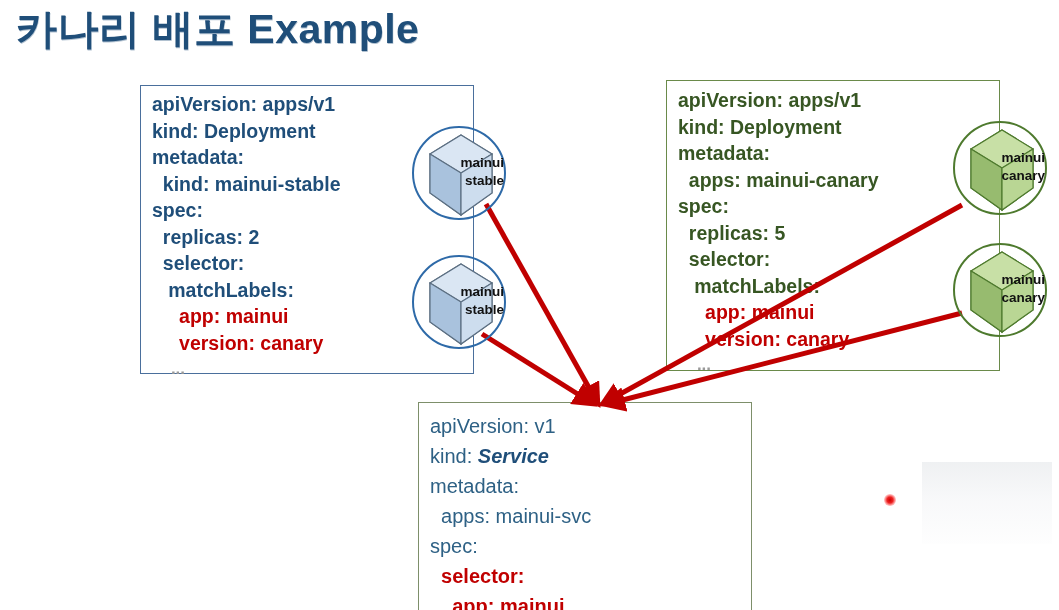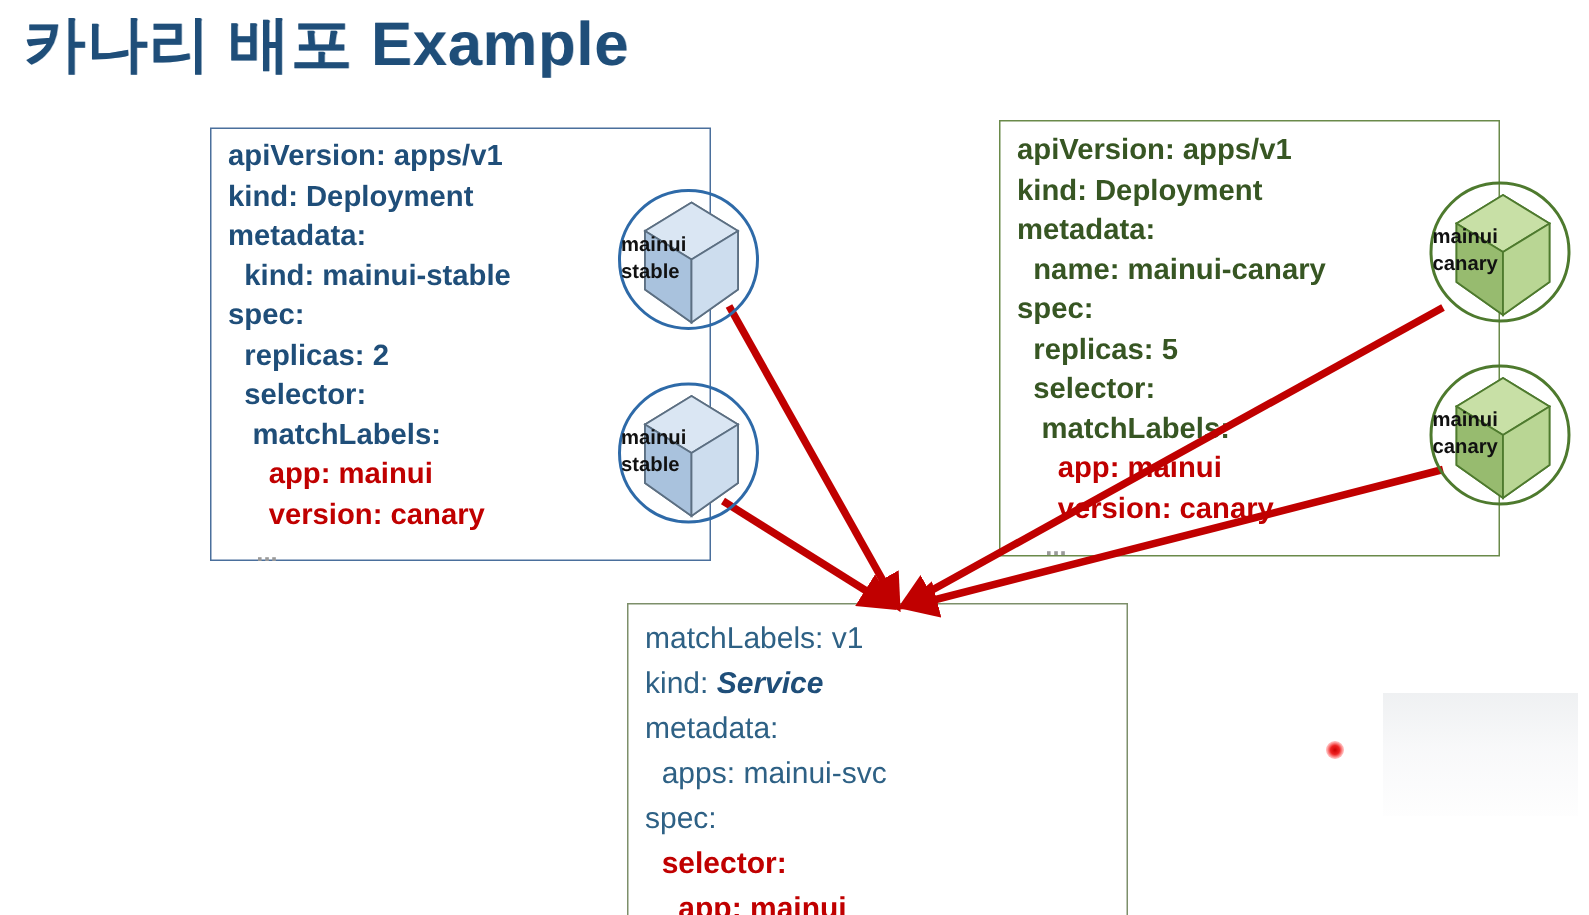--- a/index.html
+++ b/index.html
@@ -104,21 +104,21 @@
   .pod.blue  { border: 2px solid #2e6aa8; }
   .pod.green { border: 2px solid #4e7a2e; }
 
   .pod svg { position: absolute; left: 0; top: 0; }
 
   .pod-label {
     position: absolute;
     left: 0;
     right: 0;
     top: 26px;
-    text-align: left;
+    text-align: right;
     font-size: 13.5px;
     font-weight: bold;
     color: #111111;
     line-height: 18px;
     pointer-events: none;
     white-space: pre;
   }
 
   #pod-stable-1 { left: 412px; top: 126px; }
   #pod-stable-2 { left: 412px; top: 255px; }
@@ -157,25 +157,25 @@
 
 <div id="canvas">
 
   <div id="slide-title">카나리 배포 Example</div>
 
   <div class="yaml-box" id="box-stable">
     <div class="yaml-text" id="text-stable"><div>apiVersion: apps/v1</div><div>kind: Deployment</div><div>metadata:</div><div>  kind: mainui-stable</div><div>spec:</div><div>  replicas: 2</div><div>  selector:</div><div>   matchLabels:</div><div class="red-line">     app: mainui</div><div class="red-line">     version: canary</div><div class="dim-line">    ...</div></div>
   </div>
 
   <div class="yaml-box" id="box-canary">
-    <div class="yaml-text" id="text-canary"><div>apiVersion: apps/v1</div><div>kind: Deployment</div><div>metadata:</div><div>  name: mainui-canary</div><div>spec:</div><div>  replicas: 5</div><div>  selector:</div><div>   matchLabels:</div><div class="red-line">     app: mainui</div><div class="red-line">     version: canary</div><div class="dim-line">    ...</div></div>
+    <div class="yaml-text" id="text-canary"><div>apiVersion: apps/v1</div><div>kind: Deployment</div><div>metadata:</div><div>  apps: mainui-canary</div><div>spec:</div><div>  replicas: 5</div><div>  selector:</div><div>   matchLabels:</div><div class="red-line">     app: mainui</div><div class="red-line">     version: canary</div><div class="dim-line">    ...</div></div>
   </div>
 
   <div class="yaml-box" id="box-service">
-    <div class="yaml-text" id="text-service"><div>matchLabels: v1</div><div>kind: <span class="svc-bold">Service</span></div><div>metadata:</div><div>  apps: mainui-svc</div><div>spec:</div><div class="red-line-b">  selector:</div><div class="red-line-b">    app: mainui</div></div>
+    <div class="yaml-text" id="text-service"><div>apiVersion: v1</div><div>kind: <span class="svc-bold">Service</span></div><div>metadata:</div><div>  apps: mainui-svc</div><div>spec:</div><div class="red-line-b">  selector:</div><div class="red-line-b">    app: mainui</div></div>
   </div>
 
   <svg id="arrows" viewBox="0 0 1059 610">
     <defs>
       <marker id="ah" markerWidth="5" markerHeight="5" refX="3.6" refY="2.5" orient="auto">
         <path d="M0,0 L5,2.5 L0,5 z" fill="#c00000"></path>
       </marker>
     </defs>
     <g id="arrow-group">
         <line x1="486" y1="204" x2="597" y2="402" stroke="#c00000" stroke-width="5" marker-end="url(#ah)"></line>

